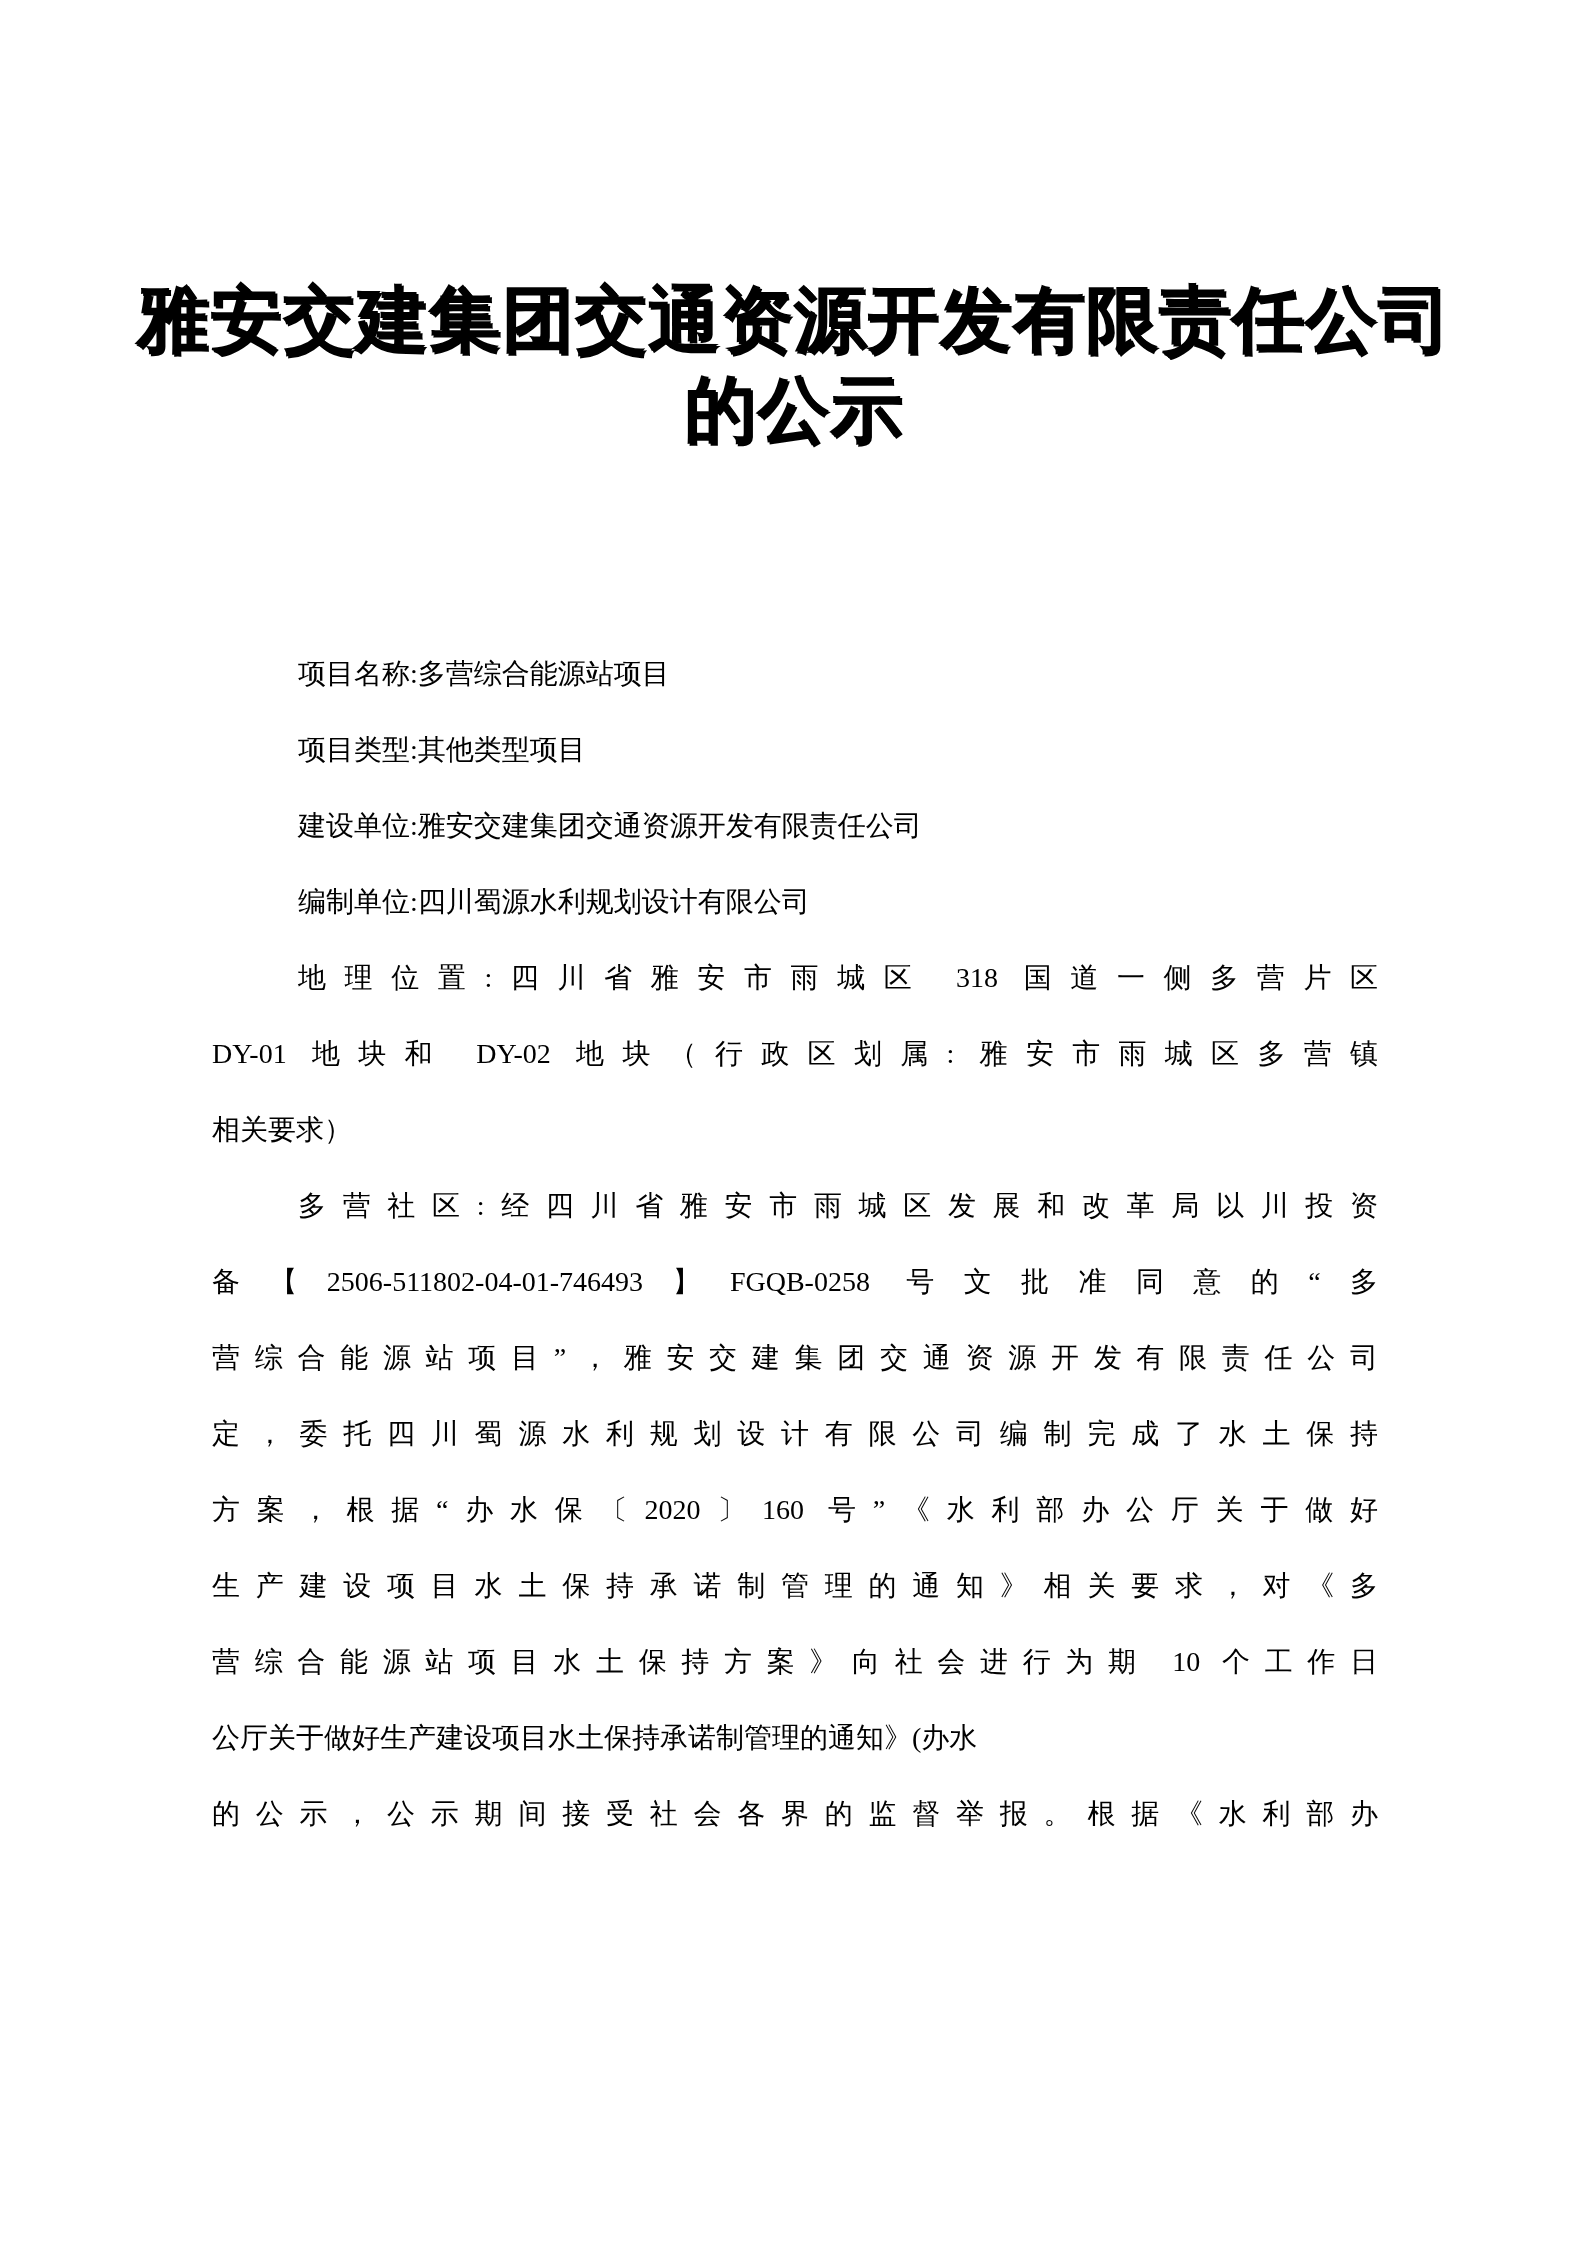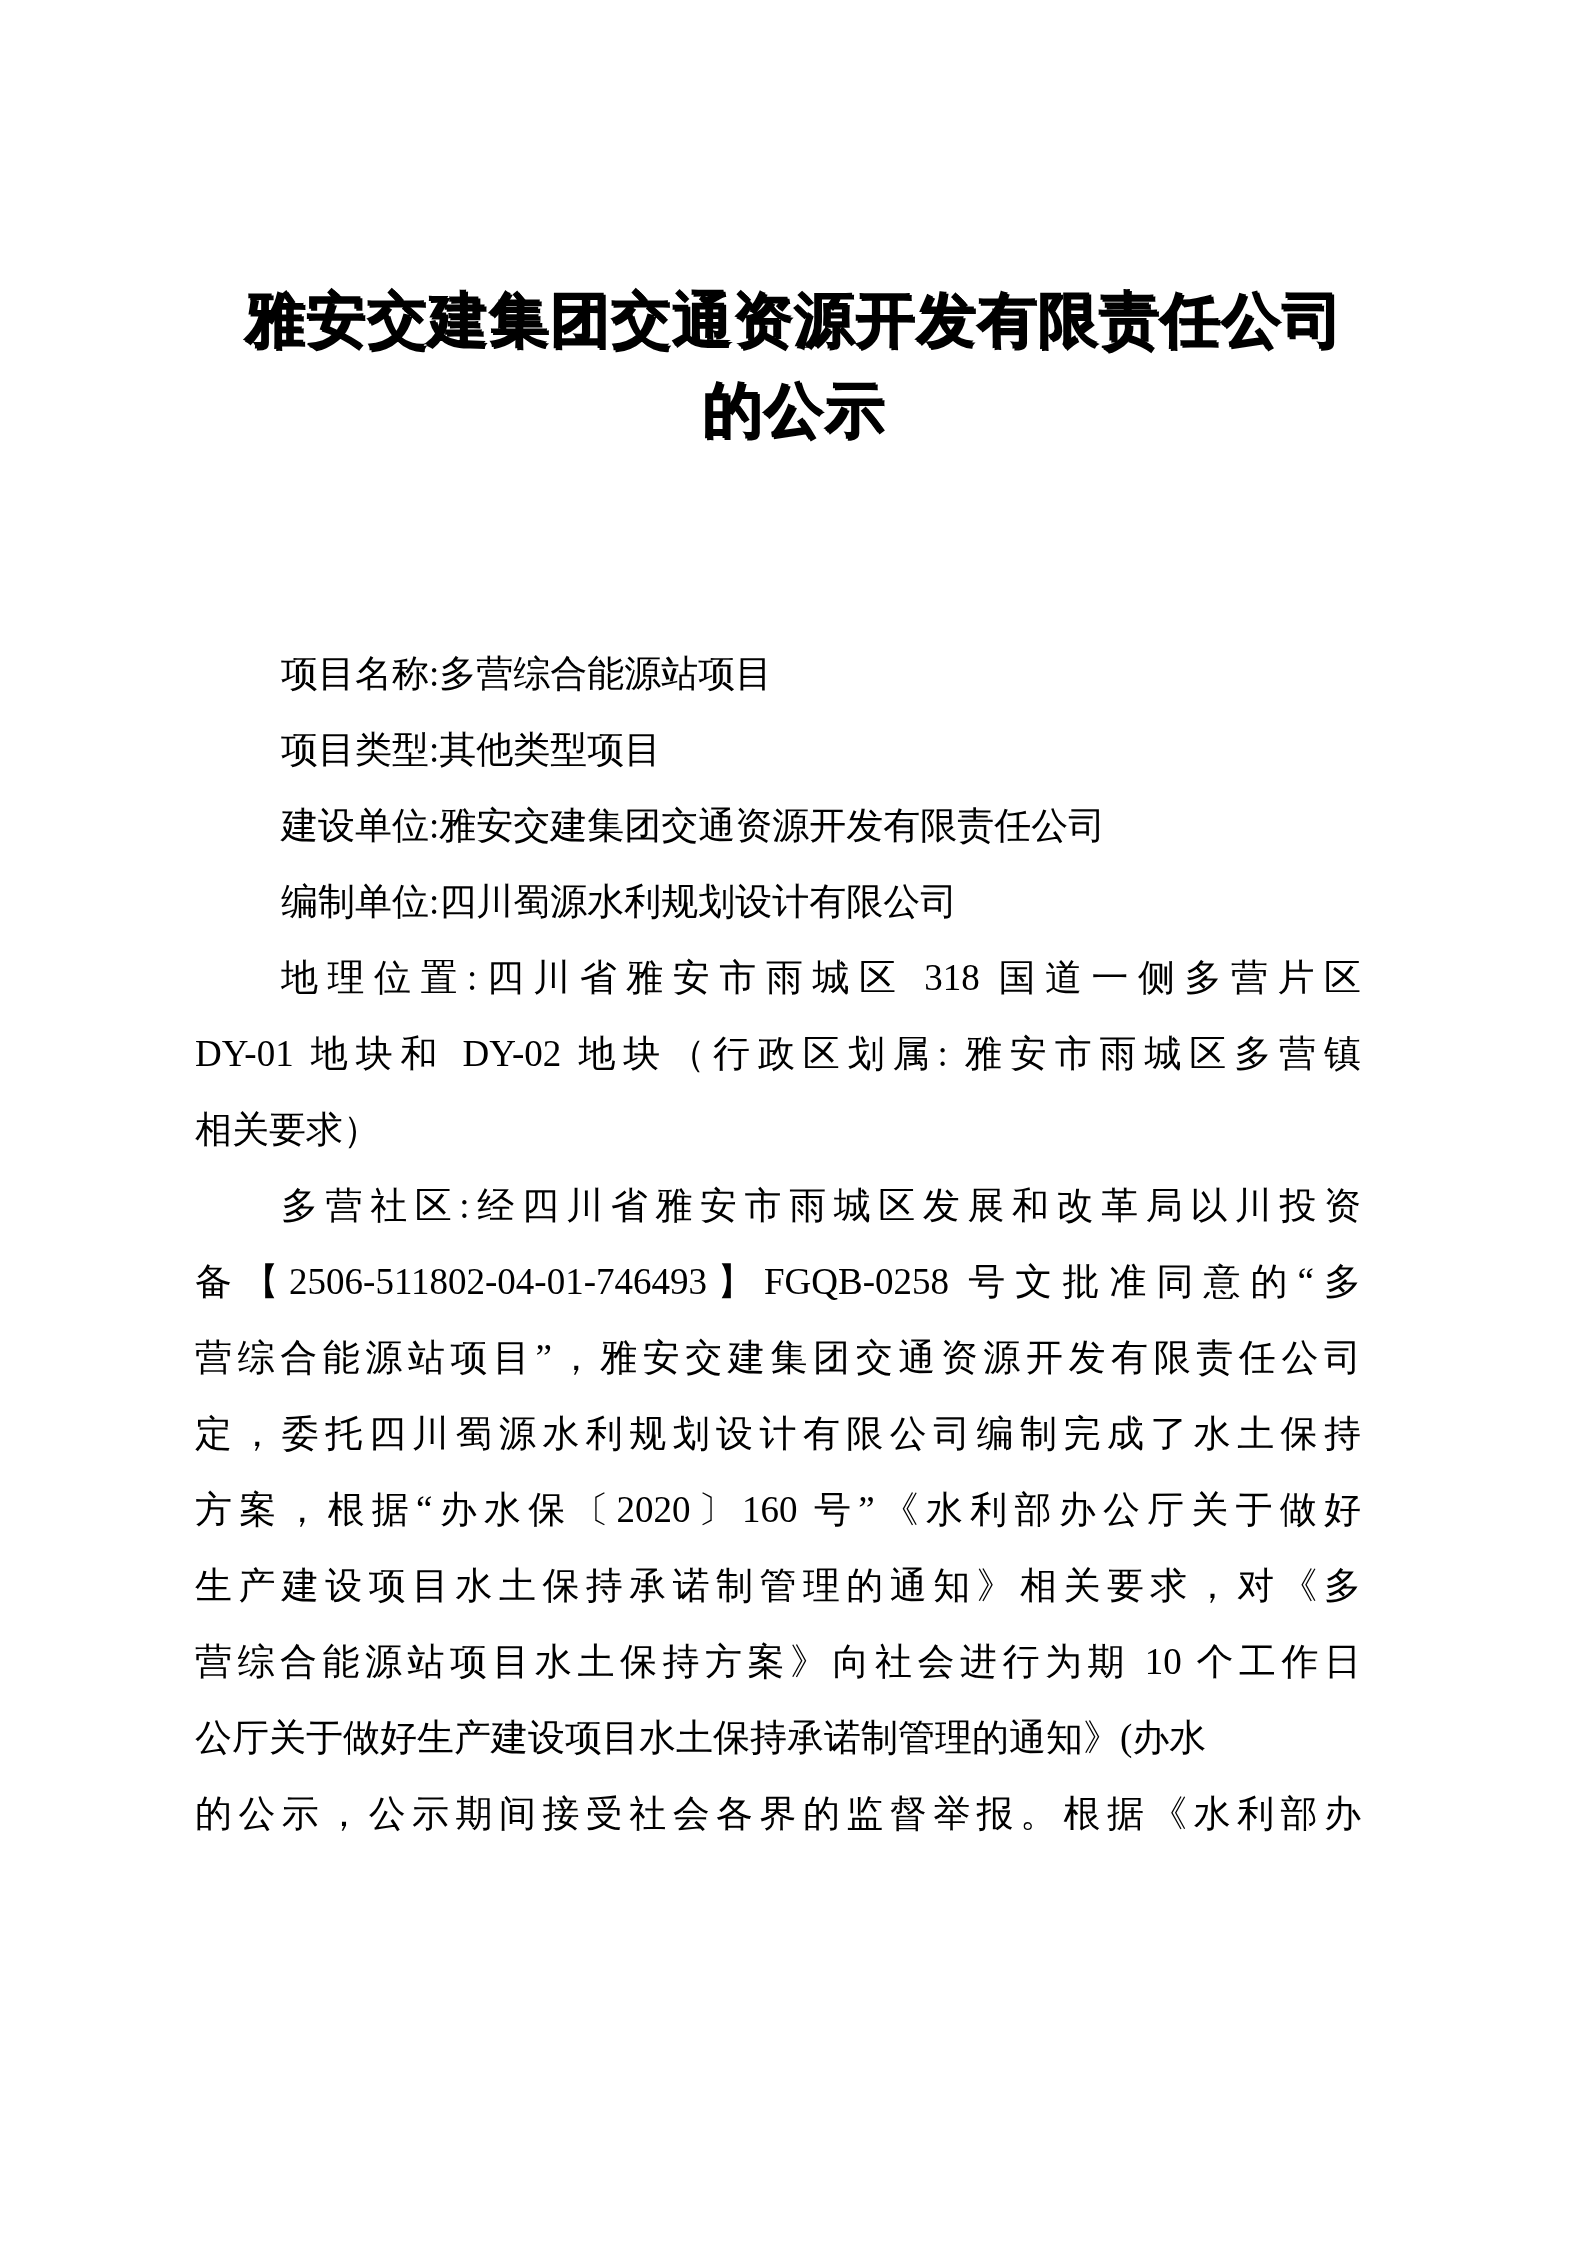--- a/index.html
+++ b/index.html
@@ -13,35 +13,35 @@
     color: #000000;
     font-family: "Liberation Serif", "DejaVu Serif", serif;
     overflow: hidden;
   }
   .title-block {
     position: absolute;
     top: 275px;
     left: 0;
     width: 1587px;
     text-align: center;
-    font-size: 60px;
+    font-size: 72px;
     line-height: 90px;
     font-weight: bold;
     letter-spacing: 1px;
     text-shadow: 2px 2px 0 currentColor;
   }
   .title-line {
     white-space: nowrap;
   }
   .body-block {
     position: absolute;
     top: 636px;
-    left: 195px;
+    left: 212px;
     width: 1166px;
-    font-size: 37px;
+    font-size: 28px;
     line-height: 76px;
   }
   .line {
     width: 100%;
     text-align: left;
     white-space: nowrap;
   }
   .line.justify {
     white-space: normal;
     text-align: justify;

